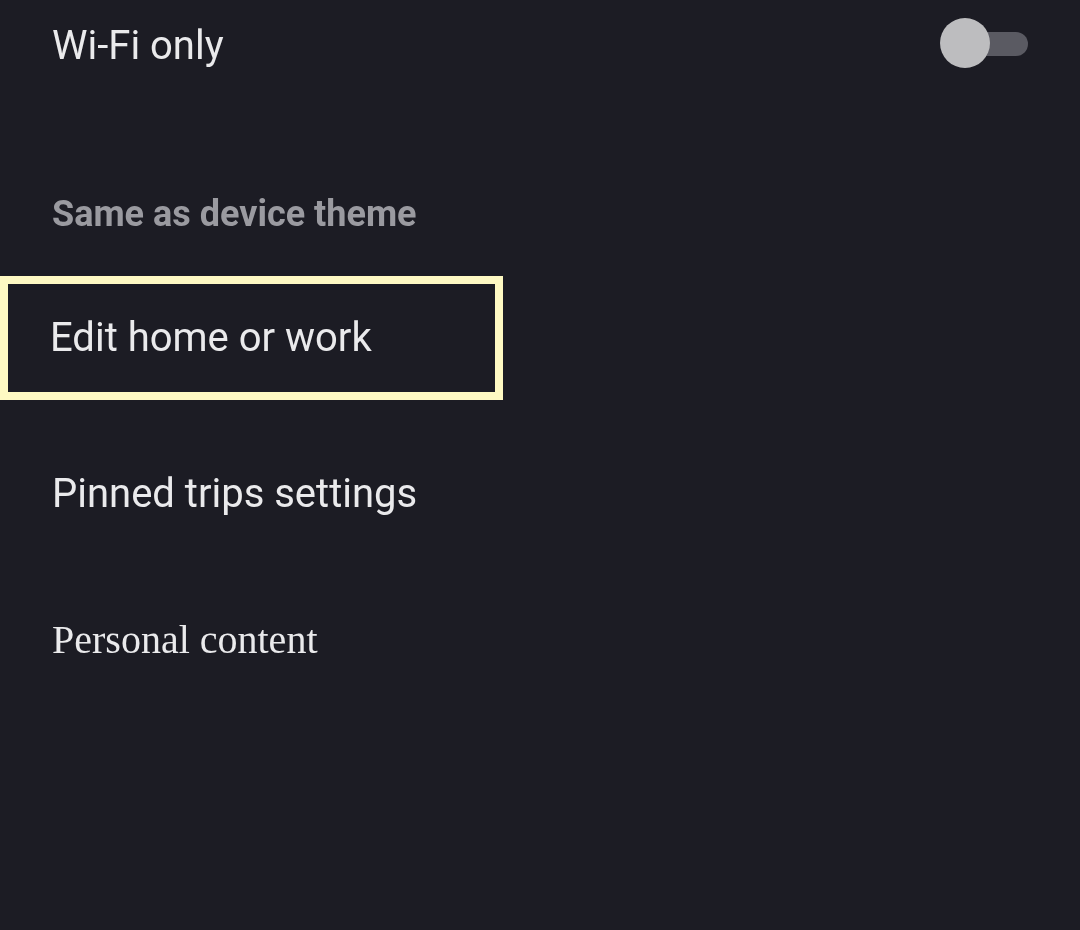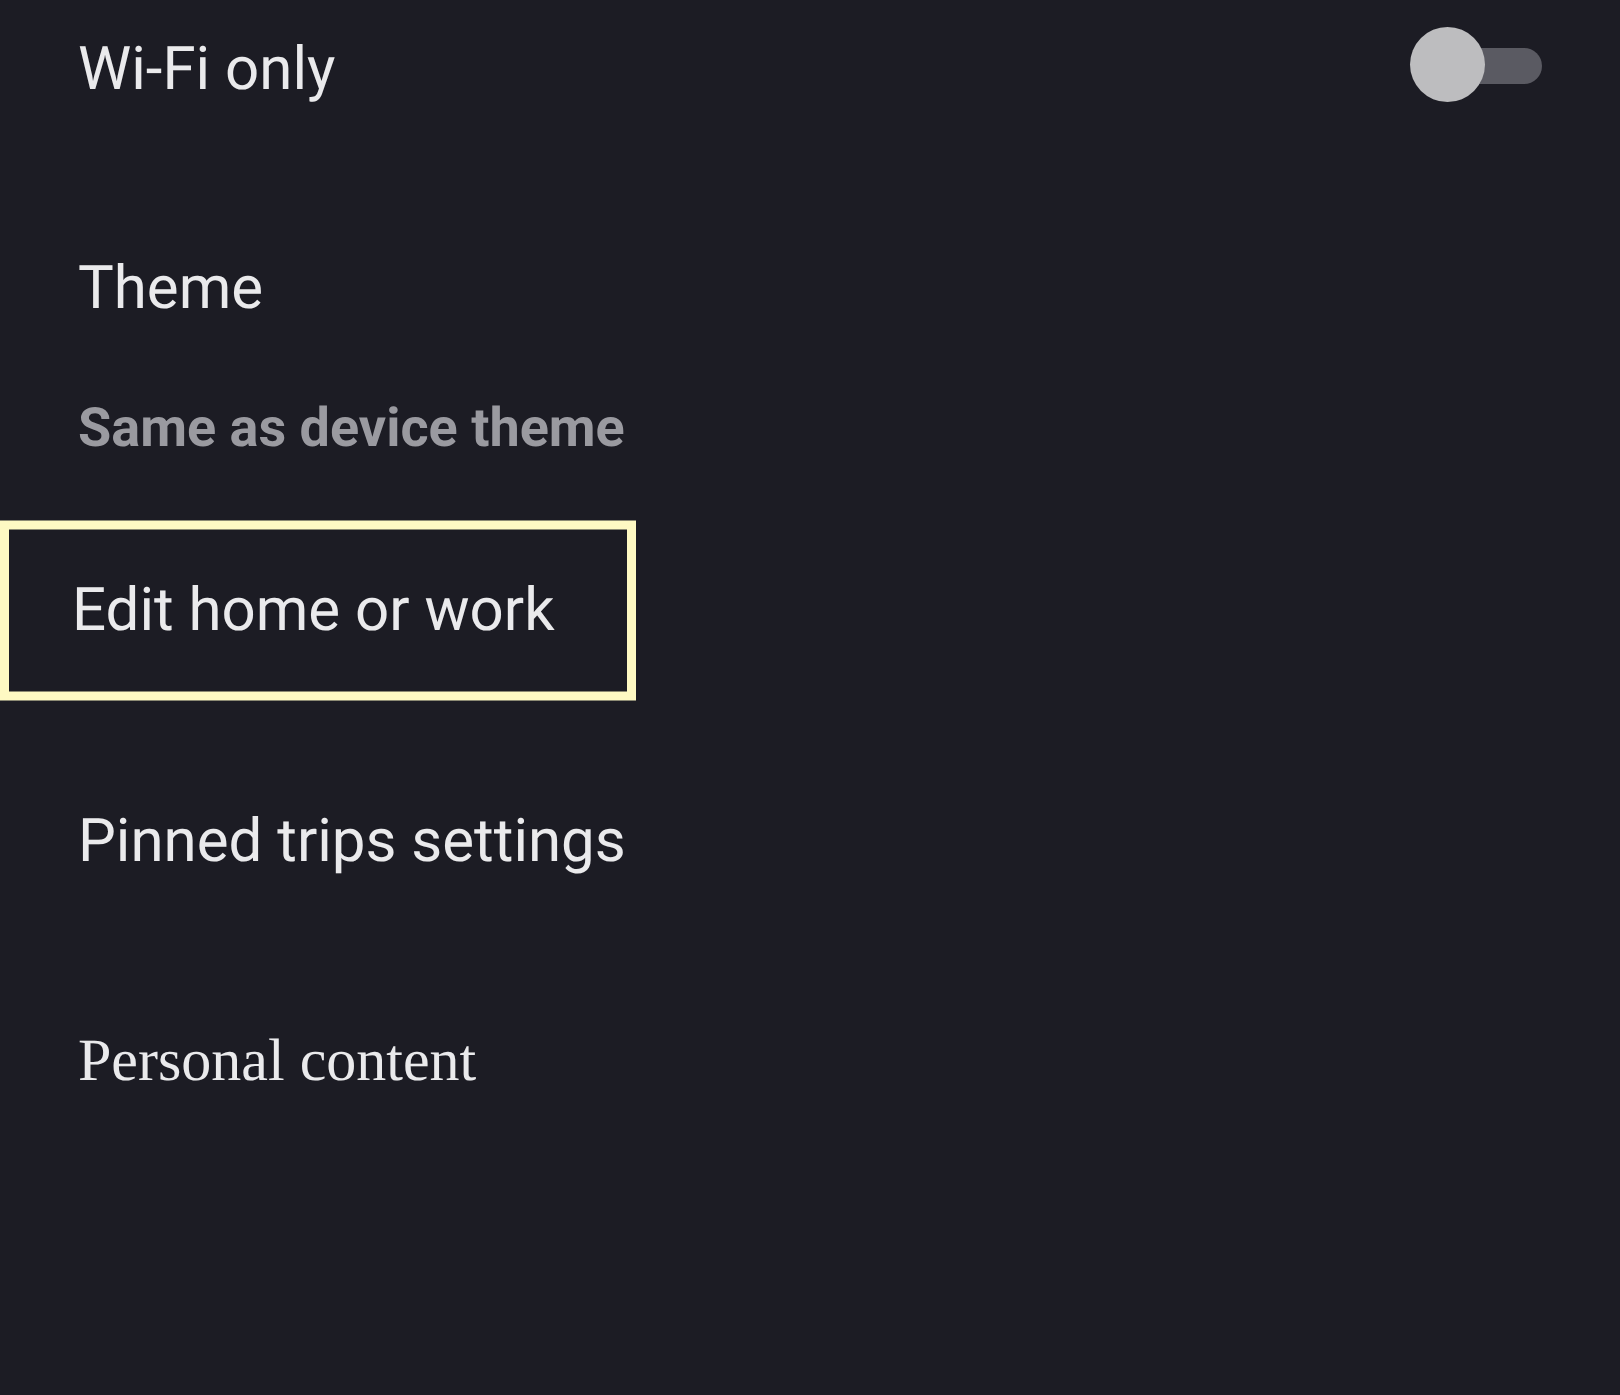--- a/index.html
+++ b/index.html
@@ -18,21 +18,20 @@
     .settings-list {
       display: flex;
       flex-direction: column;
     }
     .setting-row {
       display: flex;
       align-items: center;
       justify-content: space-between;
       padding: 0 52px;
       position: relative;
-      gap: 23px;
     }
     .row-wifi {
       height: 110px;
       padding-top: 10px;
       align-items: flex-start;
     }
     .row-wifi .title {
       padding-top: 12px;
     }
     .row-theme {
@@ -89,41 +88,40 @@
     .toggle-knob {
       position: absolute;
       left: 0;
       top: -6px;
       width: 50px;
       height: 50px;
       background-color: #bdbdbf;
       border-radius: 50%;
     }
     .highlight-box {
-      border: 6px solid #fef9c3;
+      border: 8px solid #fef9c3;
       padding: 30px 20px 30px 42px;
       margin-left: 0;
-      width: 424px;
+      width: 503px;
     }
   </style>
 </head>
 <body>
 
 <div class="settings-list">
 
   <div class="setting-row row-wifi">
     <span class="title">Wi-Fi only</span>
     <div class="toggle">
       <div class="toggle-track"></div>
       <div class="toggle-knob"></div>
     </div>
   </div>
 
   <div class="setting-row row-theme">
-    <span class="title">Theme</span>
     <span class="subtitle">Same as device theme</span>
   </div>
 
   <div class="setting-row row-edit">
     <div class="highlight-box">
       <span class="title">Edit home or work</span>
     </div>
   </div>
 
   <div class="setting-row row-pinned">

